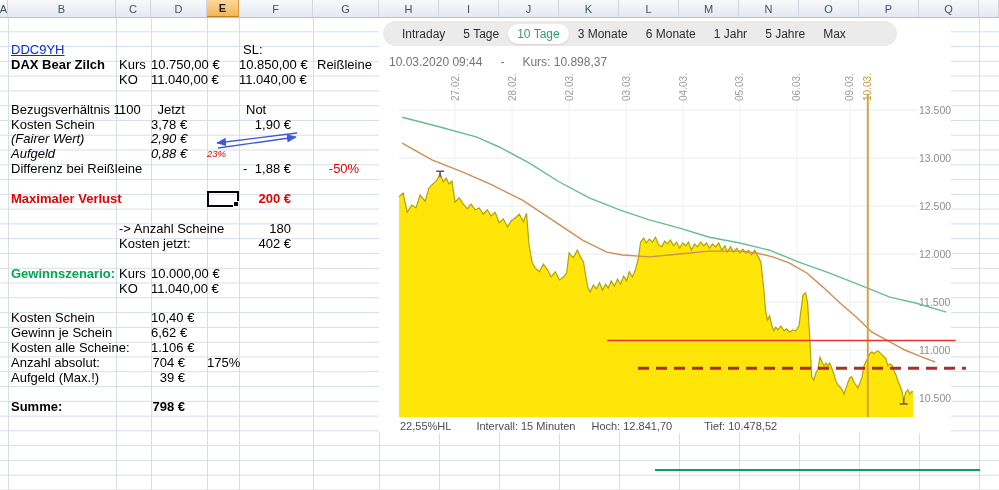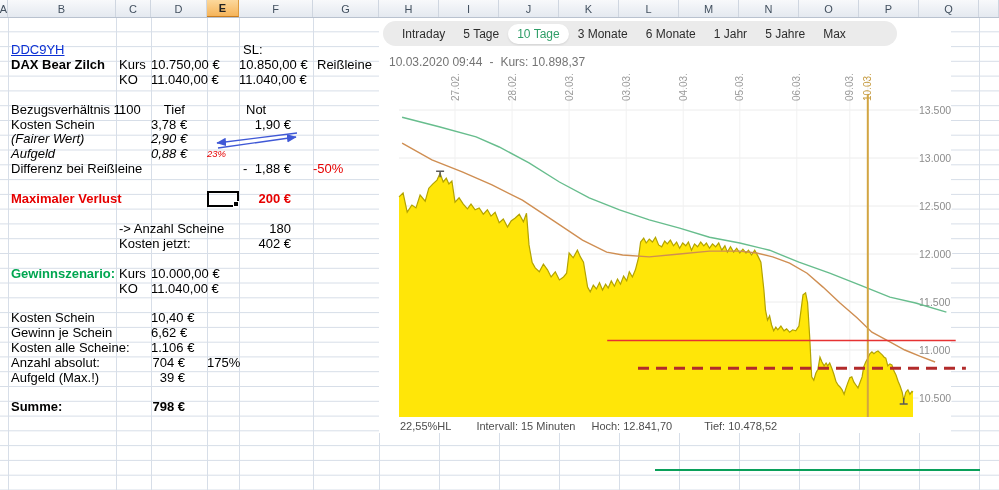--- a/index.html
+++ b/index.html
@@ -8,38 +8,38 @@
   #ov{position:absolute;left:0;top:0;z-index:1;pointer-events:none}
   #colheads{position:absolute;left:0;top:0;width:999px;height:17px;z-index:4;display:flex;
             background:linear-gradient(#f8f9fb,#e4e9f0);border-bottom:1px solid #b9c2cf}
   .colhead{height:17px;box-sizing:border-box;border-right:1px solid #cfd6e0;display:flex;
            align-items:center;justify-content:center;font-size:11px;color:#42505f;cursor:pointer}
   .colhead.sel{background:linear-gradient(#fcd89c,#f5b45a);border-right:1px solid #dd9b3f;
                border-bottom:1px solid #c87c1e;color:#222;font-weight:bold}
   .sheet-text{position:absolute;left:0;top:0;width:999px;height:490px;z-index:2}
   .cell{position:absolute;height:15px;line-height:15px;font-size:13px;color:#000;white-space:nowrap;cursor:cell}
   .right{text-align:right;padding-right:20px;box-sizing:border-box}
-  .center{text-align:left}
+  .center{text-align:center}
   .bold{font-weight:bold}
   .ital{font-style:italic}
   .red{color:#e60000}
   .grn{color:#00a650}
   .link{color:#0b2fd4;text-decoration:underline;cursor:pointer}
   .small{font-size:9.5px}
   .selcell{position:absolute;left:207px;top:191px;width:32px;height:16px;box-sizing:border-box;
            border:2px solid #000;z-index:3;cursor:cell}
   .selcell::after{content:"";position:absolute;right:-2px;bottom:-2px;width:4px;height:4px;
                   background:#000;border:1px solid #fff}
   #tabbar{position:absolute;left:383px;top:21px;width:514px;height:25px;z-index:4;background:#ebebeb;
           border-radius:13px;display:flex;align-items:center;
           padding:0 10px;box-sizing:border-box}
   .tab{font-size:12px;color:#2d2d2d;padding:3px 9px;border-radius:11px;cursor:pointer}
   .tab.active{background:#fff;color:#2f9e68;box-shadow:0 1px 2px rgba(0,0,0,.10)}
   #chartinfo{position:absolute;left:389px;top:55px;z-index:4;font-size:12px;color:#747474;
-             display:flex;gap:7px}
+             display:flex;gap:18px}
   #chartstats{position:absolute;left:400px;top:420px;z-index:4;font-size:11px;color:#4d4d4d;display:flex}
   #chartstats span{margin-right:16px}
   #chartstats span:first-child{margin-right:25px}
   #chartstats span:nth-child(3){margin-right:32px}
 </style>
 </head>
 <body>
 
 <svg id="ov" width="999" height="490" viewBox="0 0 999 490">
     <line x1="8.5" y1="17" x2="8.5" y2="490" stroke="#d7dee8"></line>
@@ -185,21 +185,21 @@
   <div class="cell" style="left:119px;top:57px;width:30px">Kurs</div>
   <div class="cell" style="left:119px;top:72px;width:30px">KO</div>
   <div class="cell" style="left:119px;top:102px;width:30px">100</div>
   <div class="cell" style="left:119px;top:221px;width:95px">-&gt; Anzahl Scheine</div>
   <div class="cell" style="left:119px;top:236px;width:95px">Kosten jetzt:</div>
   <div class="cell" style="left:119px;top:266px;width:30px">Kurs</div>
   <div class="cell" style="left:119px;top:281px;width:30px">KO</div>
 
   <div class="cell right" style="left:151px;top:57px;width:54px">10.750,00 €</div>
   <div class="cell right" style="left:151px;top:72px;width:54px">11.040,00 €</div>
-  <div class="cell right" style="left:151px;top:102px;width:54px">Tief</div>
+  <div class="cell right" style="left:151px;top:102px;width:54px">Jetzt</div>
   <div class="cell right" style="left:151px;top:117px;width:54px">3,78 €</div>
   <div class="cell right ital" style="left:151px;top:131px;width:54px">2,90 €</div>
   <div class="cell right ital" style="left:151px;top:146px;width:54px">0,88 €</div>
   <div class="cell right" style="left:151px;top:266px;width:54px">10.000,00 €</div>
   <div class="cell right" style="left:151px;top:281px;width:54px">11.040,00 €</div>
   <div class="cell right" style="left:151px;top:310px;width:54px">10,40 €</div>
   <div class="cell right" style="left:151px;top:325px;width:54px">6,62 €</div>
   <div class="cell right" style="left:151px;top:340px;width:54px">1.106 €</div>
   <div class="cell right" style="left:151px;top:355px;width:54px">704 €</div>
   <div class="cell right" style="left:151px;top:370px;width:54px">39 €</div>

